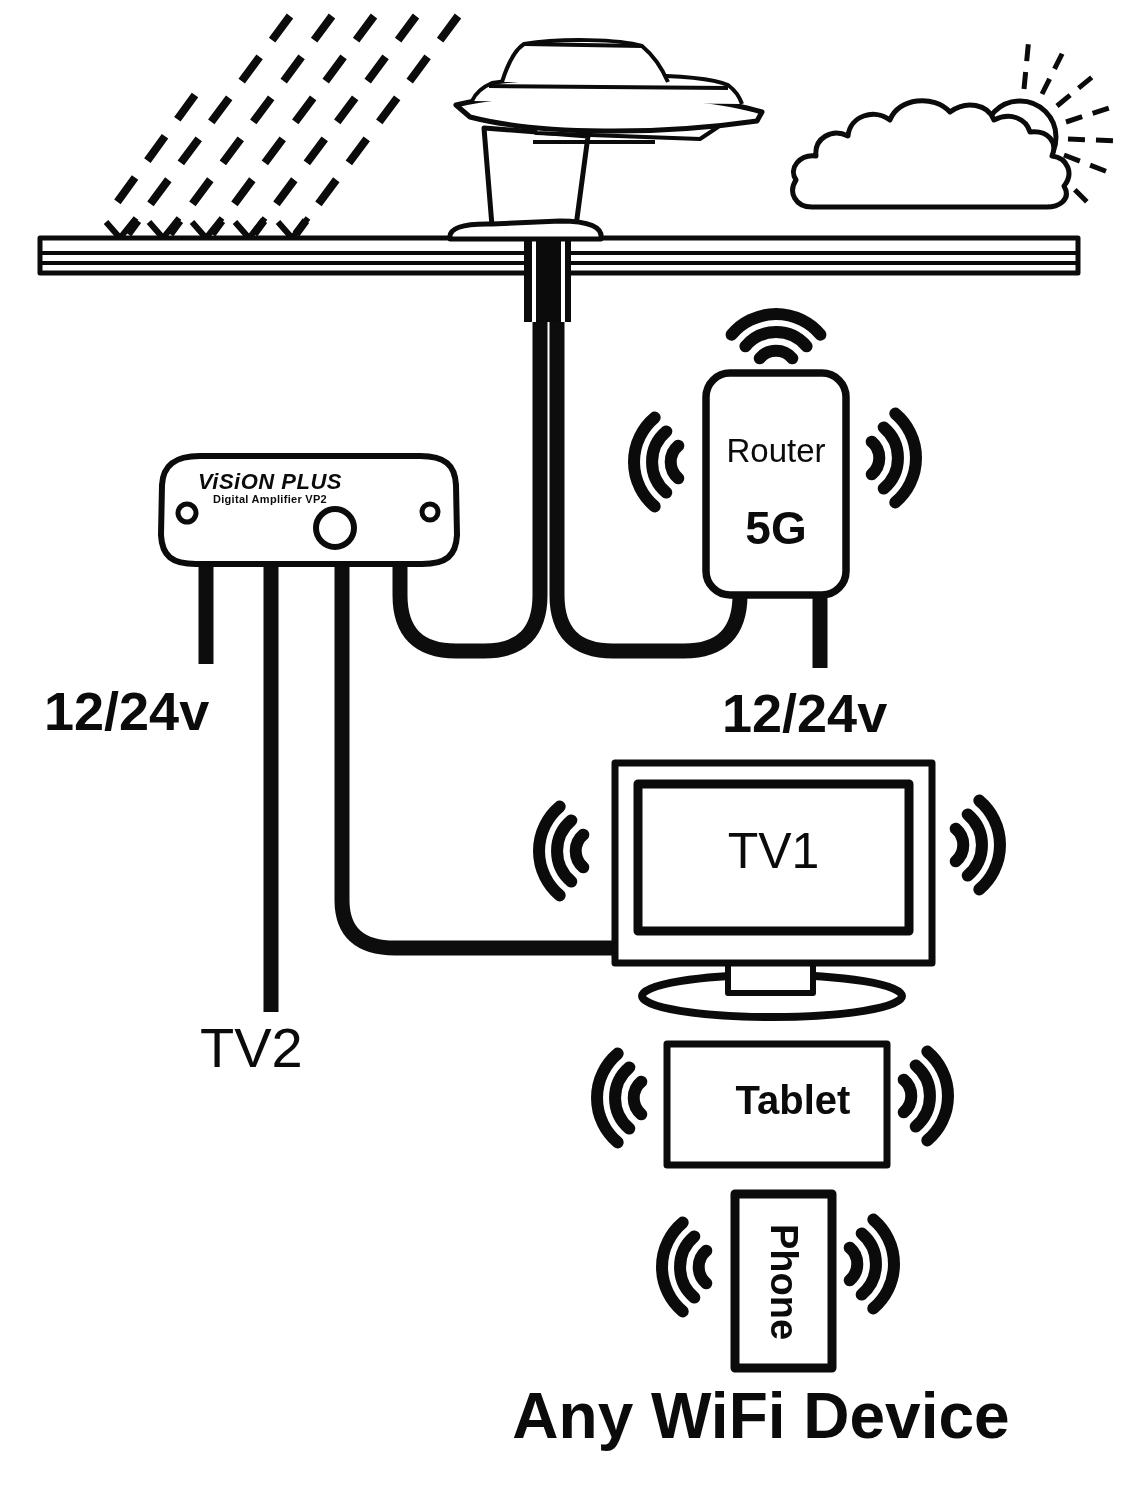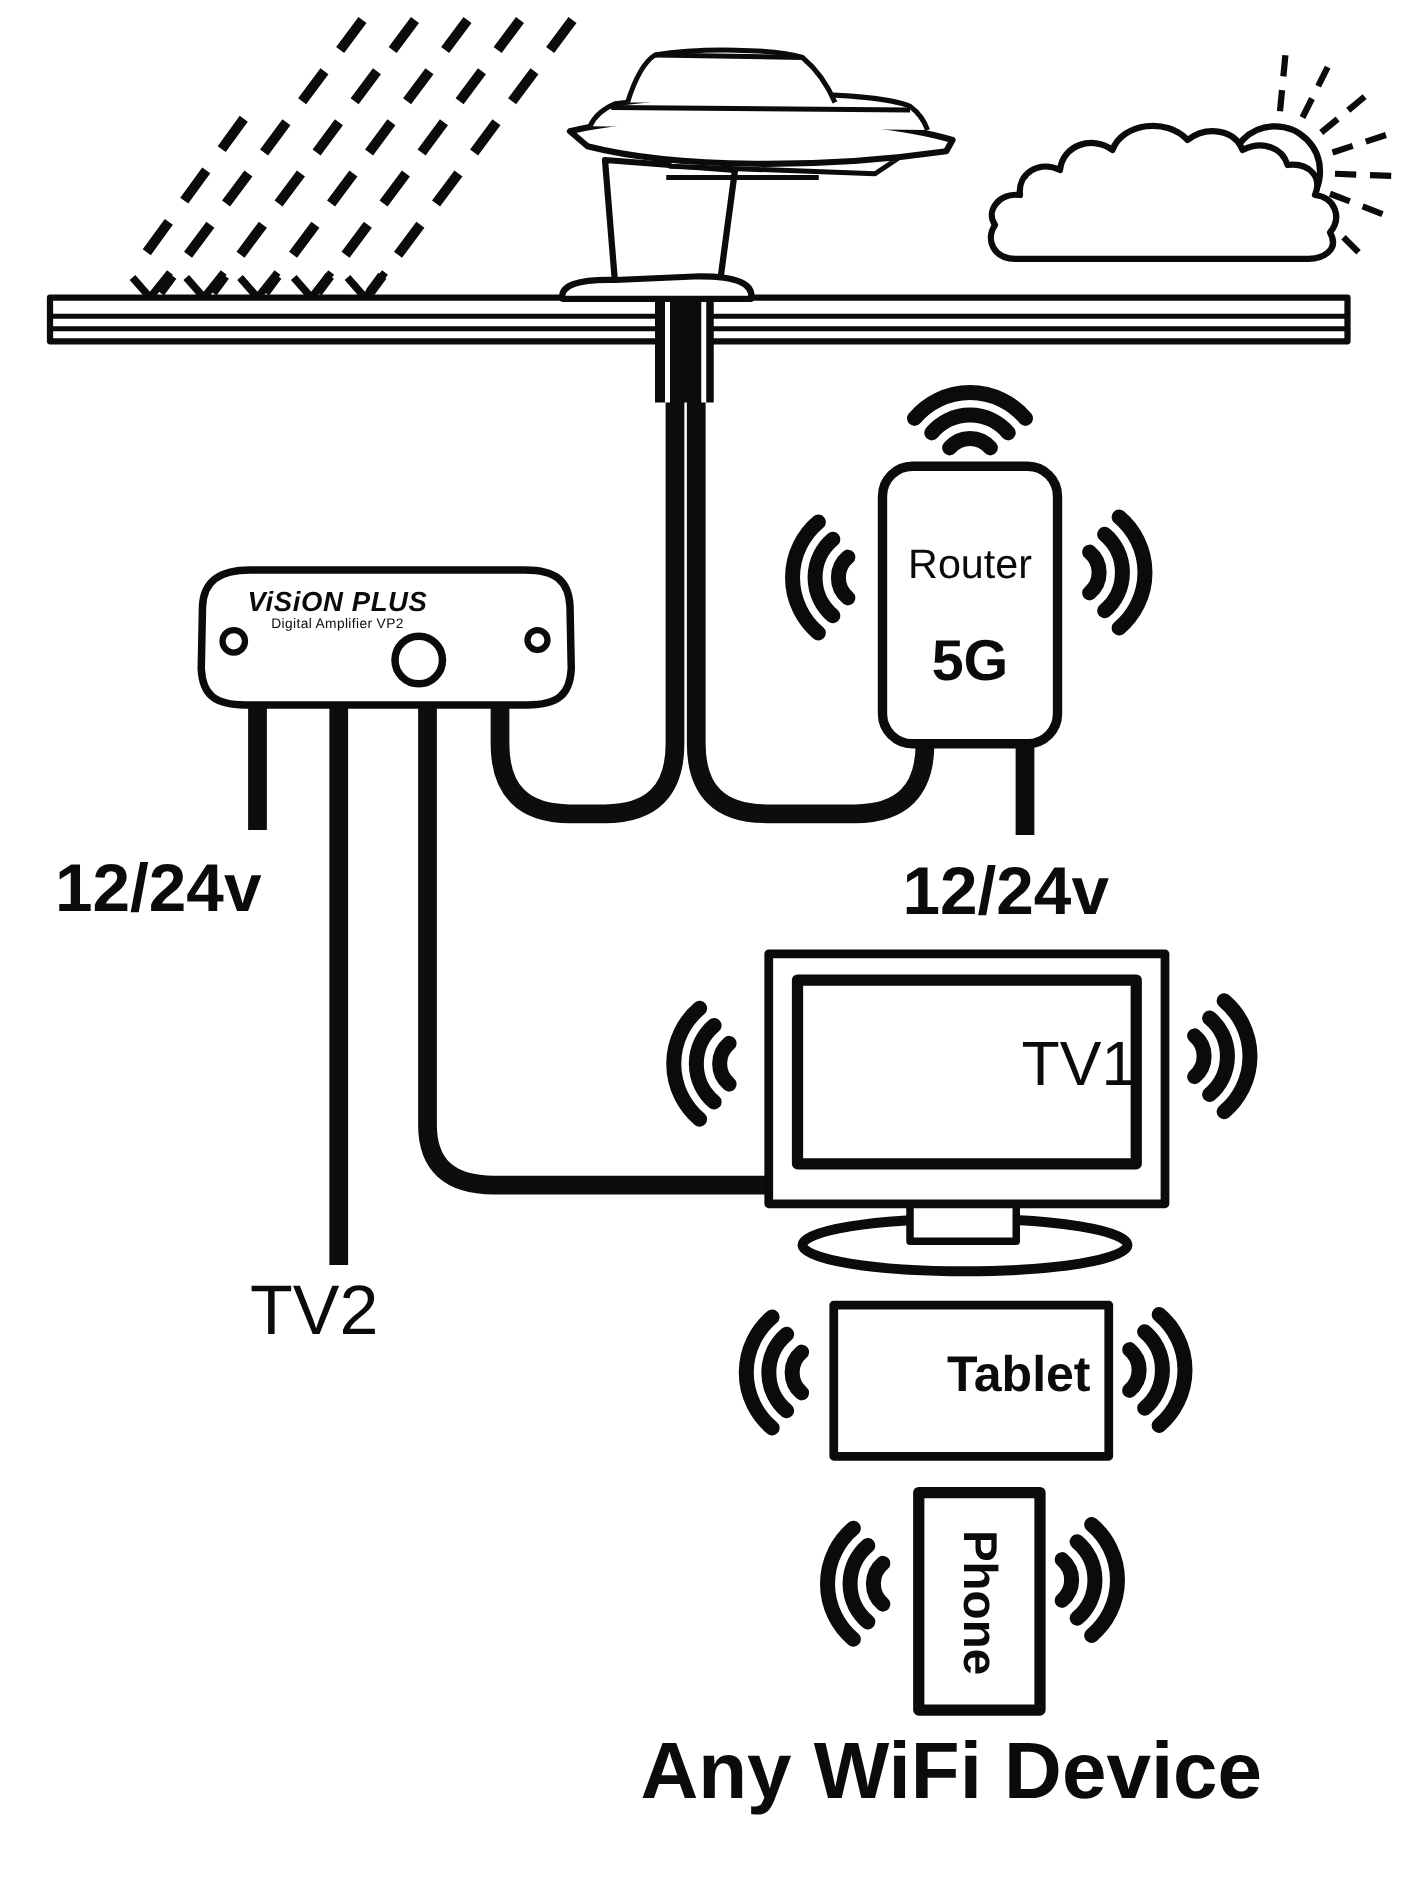--- a/index.html
+++ b/index.html
@@ -8,29 +8,29 @@
     font-family:"Liberation Sans",sans-serif;overflow:hidden;
   }
   #art{position:absolute;left:0;top:0;}
   .t{position:absolute;color:#0b0b0b;white-space:nowrap;line-height:1;}
   .brand{
     left:178px;top:471px;width:184px;text-align:center;
     font-size:22px;font-weight:bold;font-style:italic;letter-spacing:.5px;
   }
   .model{
     left:178px;top:494px;width:184px;text-align:center;
-    font-size:11px;font-weight:normal;letter-spacing:.3px;
+    font-size:11px;font-weight:bold;letter-spacing:.3px;
   }
   .router-line1{left:706px;top:434px;width:140px;text-align:center;font-size:33px;font-weight:normal;}
   .router-line2{left:706px;top:470px;width:140px;text-align:center;font-size:46px;font-weight:bold;margin-top:35px;}
   .pwr-left{left:44px;top:684px;font-size:54px;font-weight:600;}
   .pwr-right{left:722px;top:686px;font-size:54px;font-weight:600;}
-  .tv1{left:638px;top:826px;width:271px;text-align:right;font-size:50px;}
+  .tv1{left:638px;top:826px;width:271px;text-align:center;font-size:50px;}
   .tv2{left:200px;top:1020px;font-size:56px;text-align:center;}
-  .tablet{left:705px;top:1080px;width:220px;text-align:center;font-size:40px;font-weight:bold;}
+  .tablet{left:683px;top:1080px;width:220px;text-align:center;font-size:40px;font-weight:bold;}
   .phone{
     left:696px;top:1243px;width:175px;height:78px;line-height:78px;text-align:center;
     font-size:38px;font-weight:bold;transform:rotate(90deg);
   }
   .caption{left:461px;top:1384px;width:600px;text-align:center;font-size:64px;font-weight:600;}
 </style>
 </head>
 <body>
 
 <div id="canvas">

